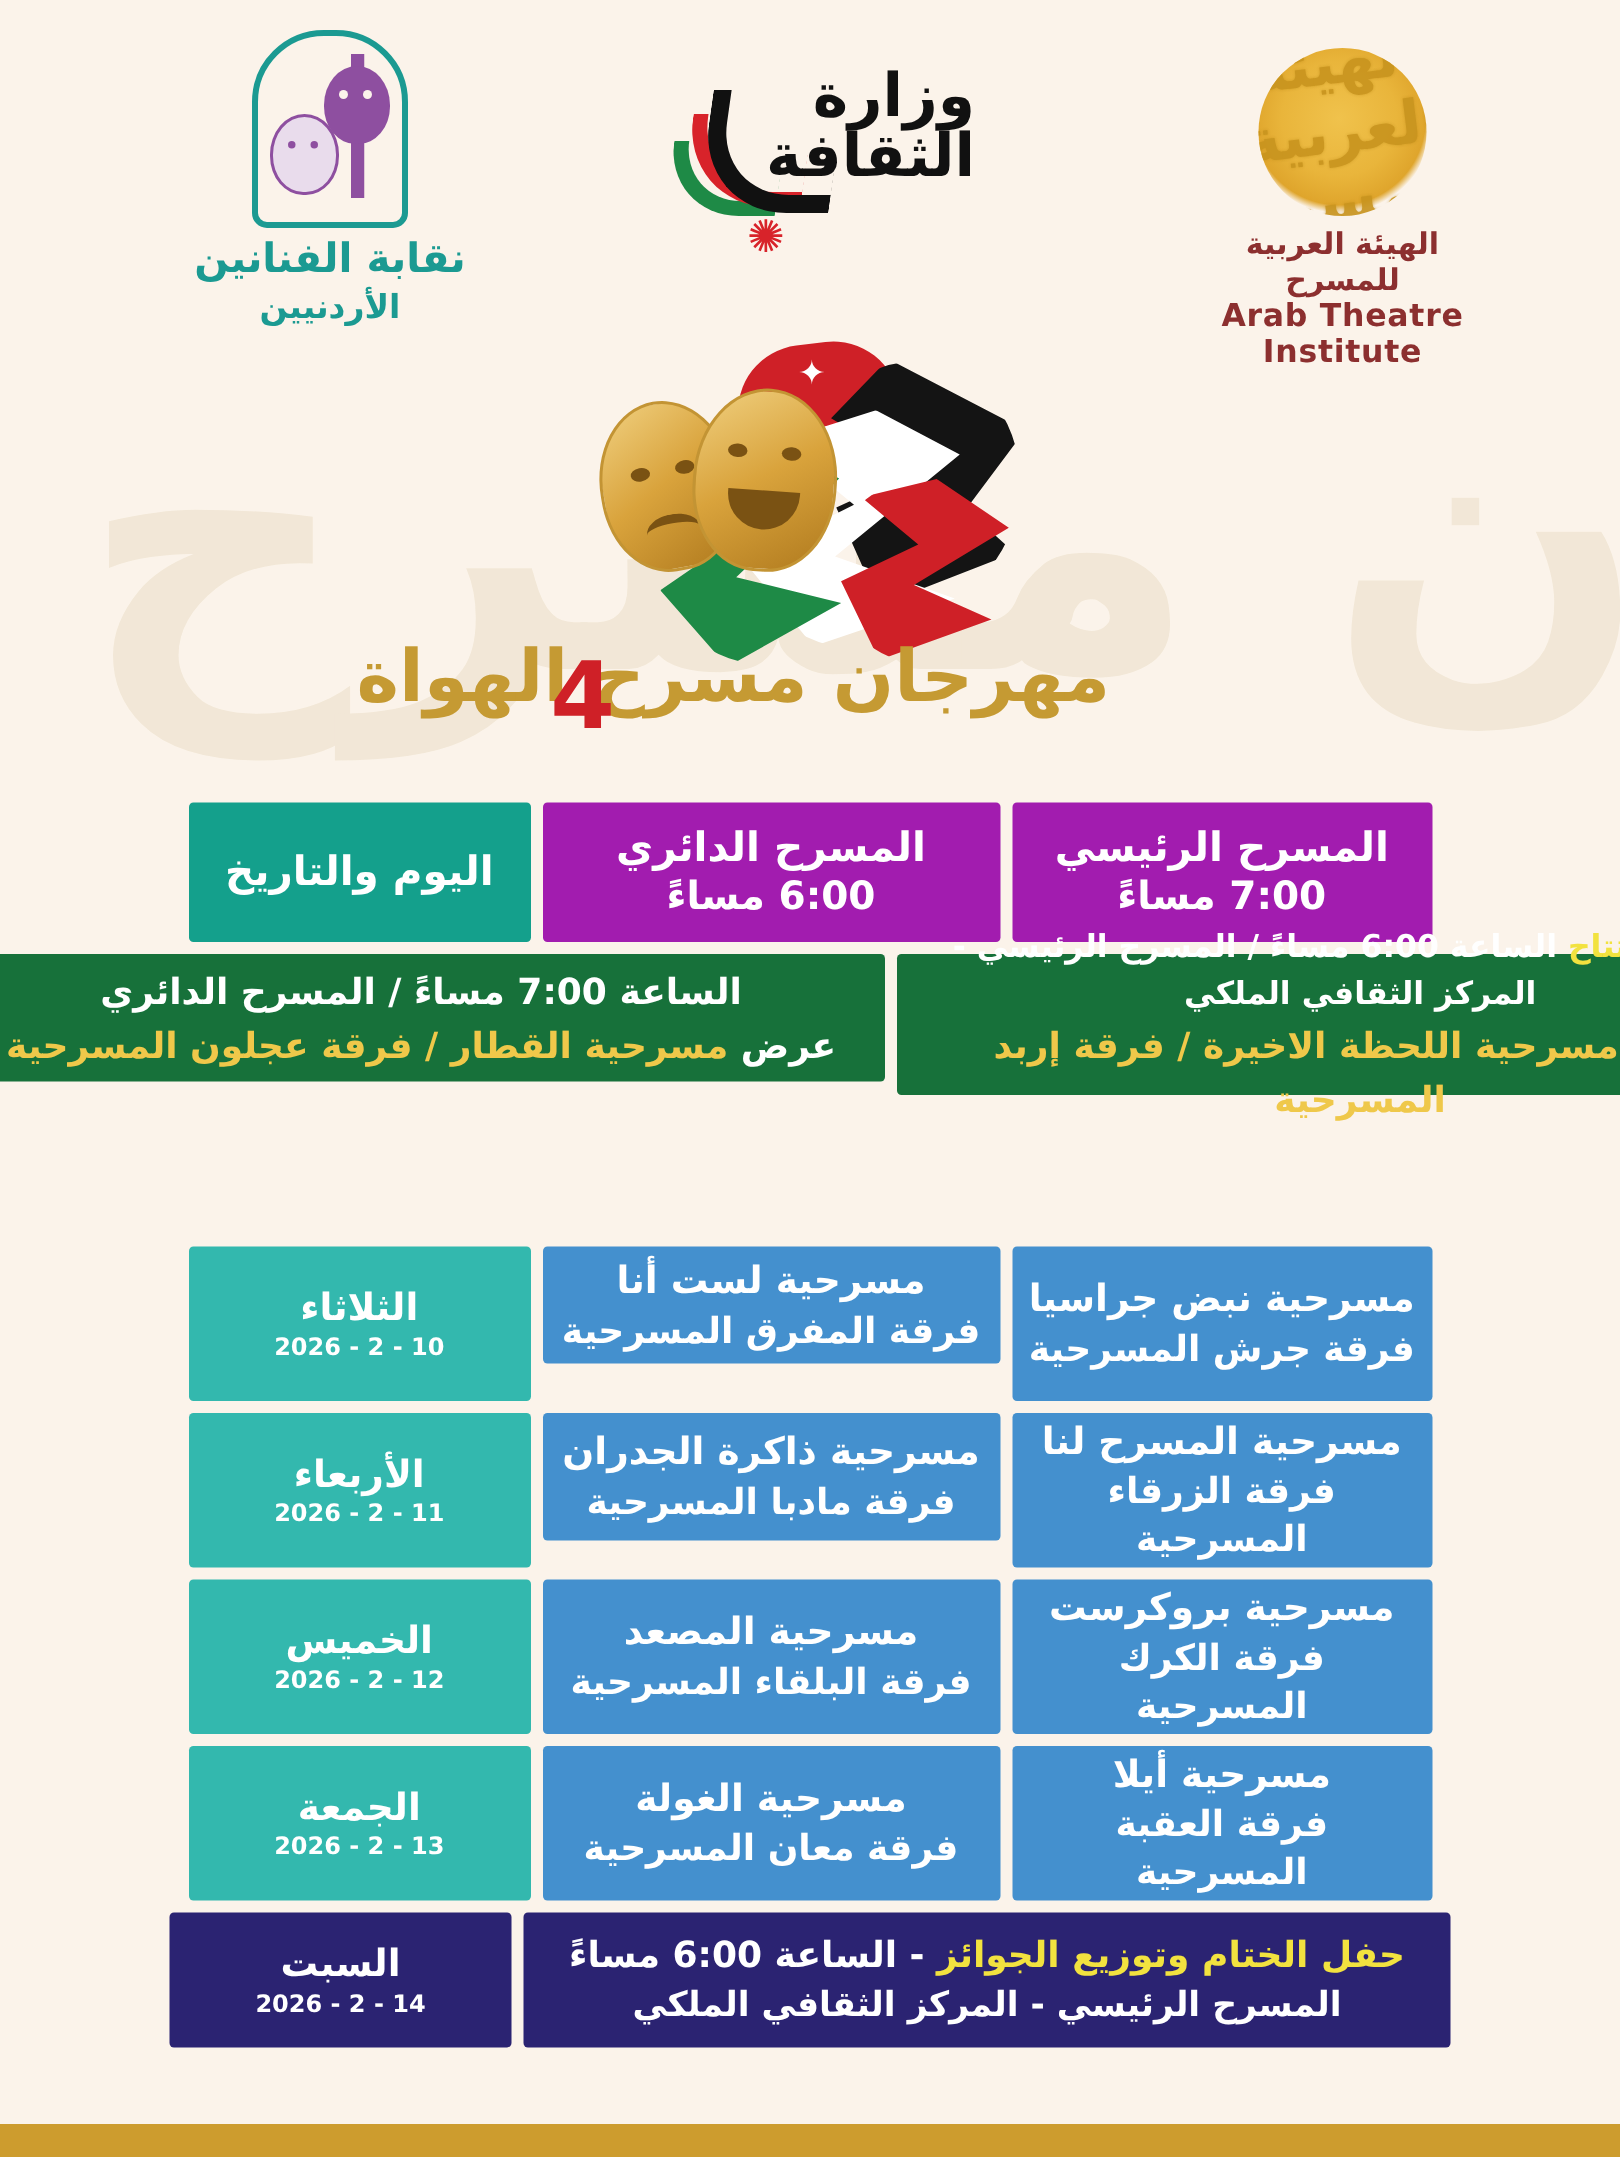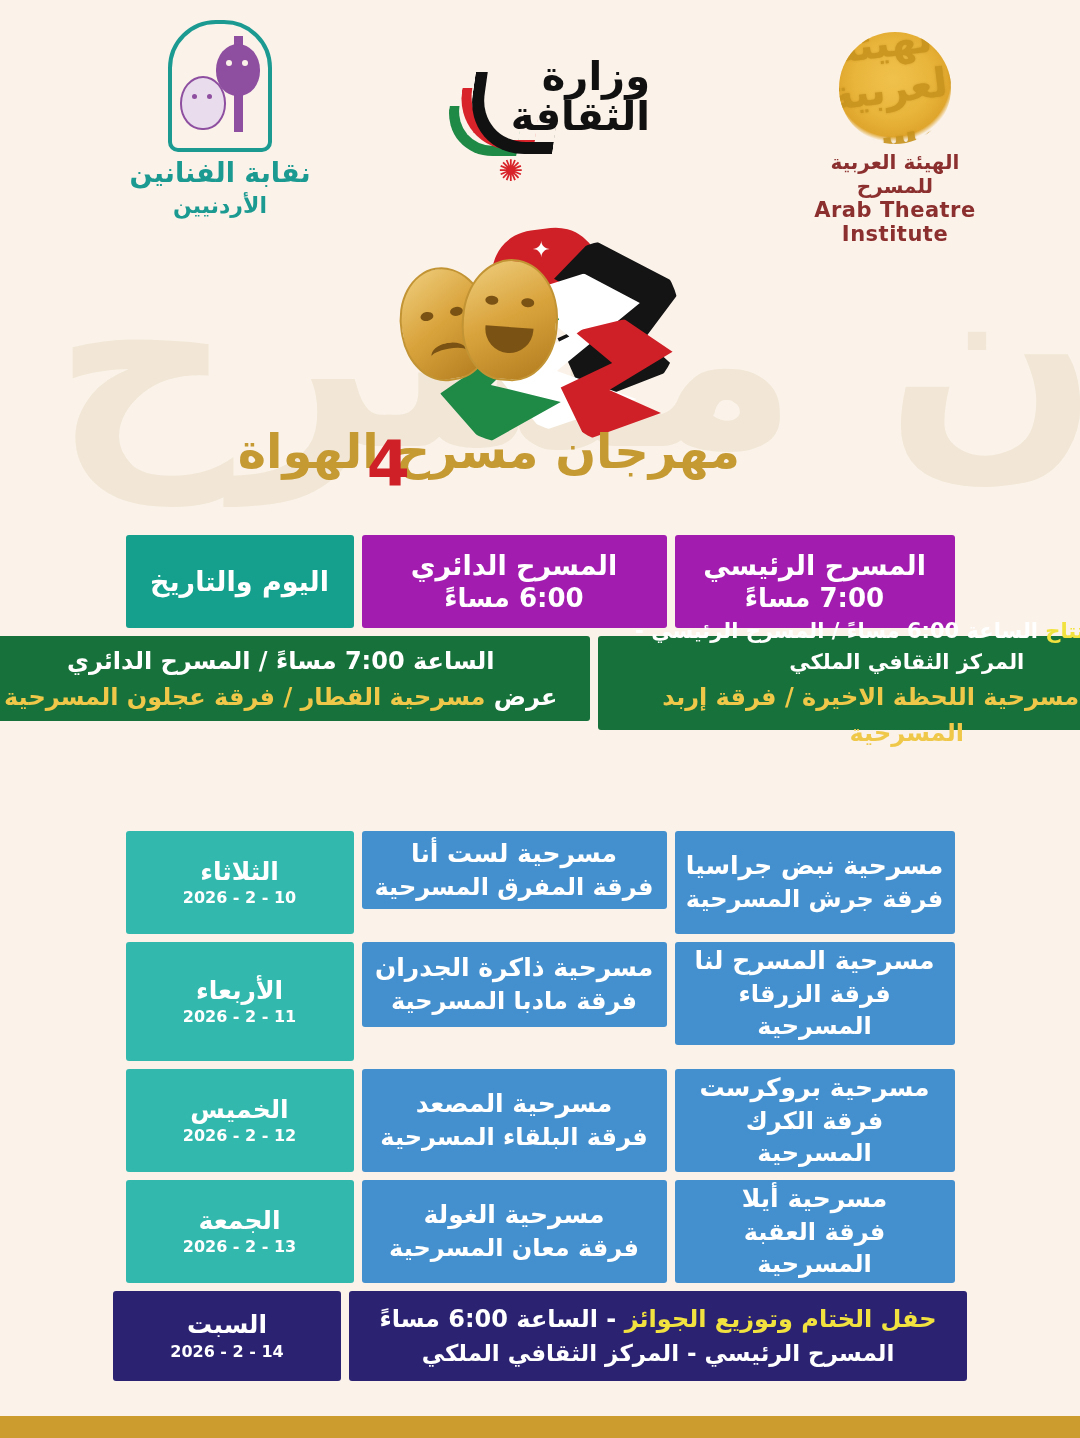--- a/index.html
+++ b/index.html
@@ -49,21 +49,21 @@
     border-right:9px solid #8E4FA0;border-radius:60% 0 0 60%/40% 0 0 40%;
   }
   .jaa-eye{position:absolute;width:6px;height:6px;background:#FBF3EA;border-radius:50%;}
   .jaa-eye2{position:absolute;width:5px;height:5px;background:#8E4FA0;border-radius:50%;}
   .jaa-text{color:#1B9A92;font-weight:700;margin-top:6px;line-height:1.1;}
   .jaa-t1{font-size:27px;}
   .jaa-t2{font-size:22px;}
 
   
   .logo-moc{left:440px;top:40px;width:210px;}
-  .moc-art{position:relative;height:110px;margin-top:12px;}
+  .moc-art{position:relative;height:110px;}
   .moc-flag{position:absolute;left:4px;top:18px;width:104px;height:80px;}
   .moc-stroke{position:absolute;border-radius:0 0 0 60px;}
   .moc-blk{left:26px;top:2px;width:76px;height:70px;border-left:12px solid #111;border-bottom:12px solid #111;transform:skewX(-8deg);}
   .moc-red{left:14px;top:18px;width:70px;height:52px;border-left:10px solid #D8232A;border-bottom:10px solid #D8232A;transform:skewX(-8deg);}
   .moc-grn{left:2px;top:36px;width:64px;height:40px;border-left:10px solid #1E8A46;border-bottom:10px solid #1E8A46;transform:skewX(-8deg);}
   .moc-words{position:absolute;right:0;top:4px;color:#111;font-weight:700;text-align:right;line-height:1.0;}
   .moc-w1{font-size:40px;}
   .moc-w2{font-size:40px;}
   .moc-star{
     position:absolute;left:58px;top:104px;color:#D8232A;font-size:30px;line-height:1;
@@ -302,21 +302,21 @@
 
     <div class="row">
       <div class="cell blue-cell c-main" style="height:103px">
         <div class="show-title">مسرحية المسرح لنا</div>
         <div class="show-troupe">فرقة الزرقاء المسرحية</div>
       </div>
       <div class="cell blue-cell c-mid" style="height:85px">
         <div class="show-title">مسرحية ذاكرة الجدران</div>
         <div class="show-troupe">فرقة مادبا المسرحية</div>
       </div>
-      <div class="cell date-cell c-date" style="height:119px">
+      <div class="cell date-cell c-date" style="height:103px">
         <div class="date-day">الأربعاء</div>
         <div class="date-num">11 - 2 - 2026</div>
       </div>
     </div>
 
     <div class="row">
       <div class="cell blue-cell c-main" style="height:103px">
         <div class="show-title">مسرحية بروكرست</div>
         <div class="show-troupe">فرقة الكرك المسرحية</div>
       </div>

